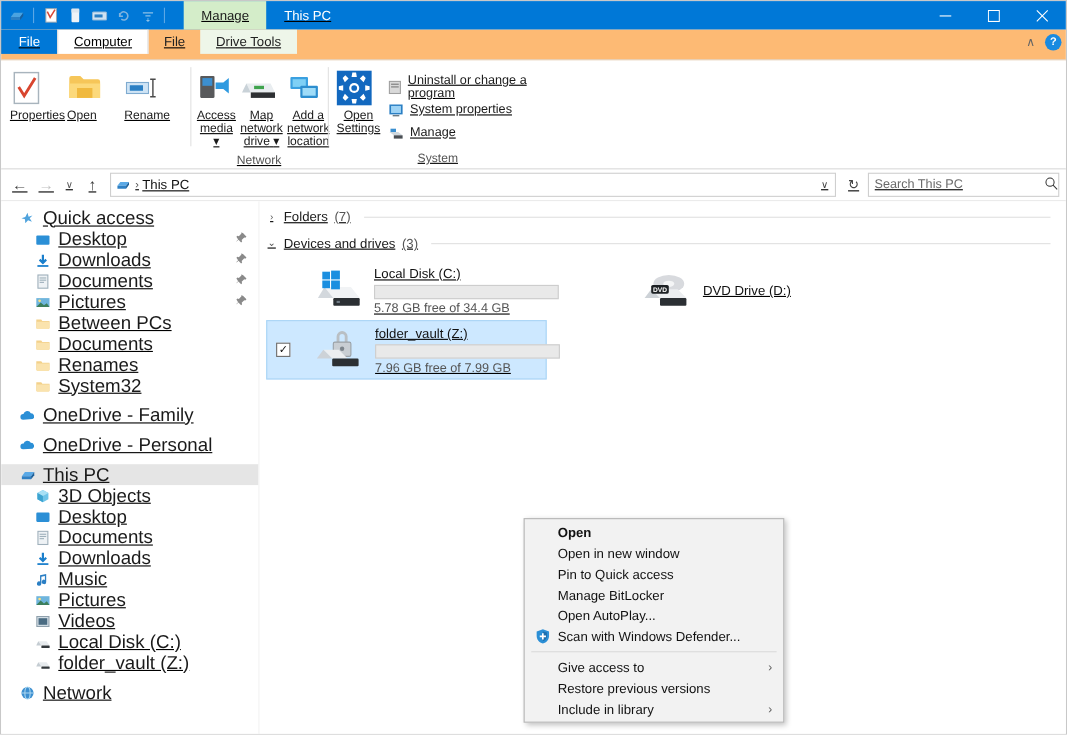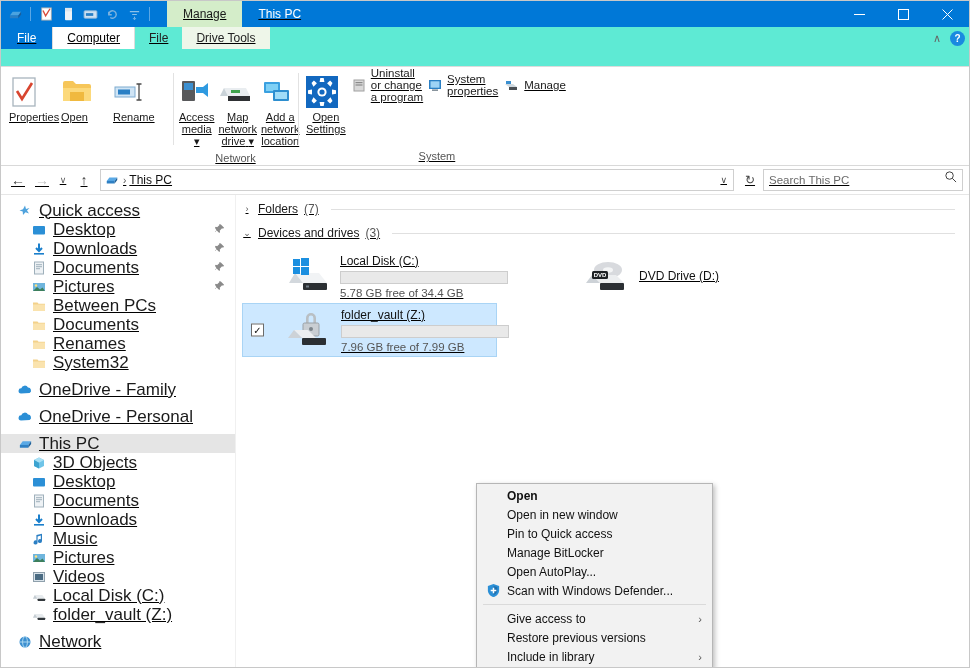--- a/index.html
+++ b/index.html
@@ -47,22 +47,22 @@
 
   .win-controls { position: absolute; right: 0; top: 0; display: flex; height: 26px; }
   .win-btn {
     width: 44px; height: 26px;
     display: flex; align-items: center; justify-content: center;
     color: #ffffff;
   }
 
   
   .ribbon-tabs {
-    height: 40px;
-    background: #5eead4;
+    height: 28px;
+    background: #fdba74;
     display: flex;
     align-items: stretch;
     border-bottom: 1px solid #dcdcdc;
     position: relative;
   }
   .rtab {
     padding: 0 14px;
     display: flex; align-items: center;
     font-size: 12px; color: #222;
     height: 22px;
@@ -100,21 +100,21 @@
   .big-btn {
     width: 52px;
     display: flex; flex-direction: column; align-items: flex-start;
     padding: 3px 2px;
     text-align: center;
   }
   .big-btn .ic { height: 34px; display: flex; align-items: center; justify-content: center; }
   .big-btn .lbl { font-size: 11px; line-height: 12px; color: #1a1a1a; margin-top: 2px; }
   .big-btn.wide { width: 62px; }
 
-  .small-list { display: flex; justify-content: center; padding: 4px 4px 0 4px; gap: 3px; }
+  .small-list { display: flex; flex-direction: column; justify-content: center; padding: 4px 4px 0 4px; gap: 3px; }
   .small-btn { display: flex; align-items: center; gap: 5px; font-size: 11.5px; color: #1a1a1a; height: 18px; }
   .small-btn .sic { width: 16px; height: 16px; display:flex; align-items:center; justify-content:center; }
 
   
   .addressbar {
     height: 29px;
     background: #ffffff;
     display: flex; align-items: center;
     padding: 0 6px;
     gap: 2px;
@@ -136,23 +136,23 @@
     margin: 0 3px;
     gap: 3px;
   }
   .crumb-icon { width: 16px; height: 16px; display:flex; align-items:center; justify-content:center; }
   .crumb-sep { color: #555; font-size: 10px; }
   .crumb-text { font-size: 12px; color: #111; }
   .crumb-right { margin-left: auto; display: flex; align-items: center; gap: 7px; padding-right: 3px; }
   .crumb-chev { font-size: 9px; color: #444; }
   .refresh-ic { color: #444; font-size: 12px; }
   .search-box {
-    width: 200px; height: 22px;
+    width: 174px; height: 22px;
     border: 1px solid #cfcfcf; background: #fff;
-    display: flex; 
+    display: flex; align-items: center;
     padding: 0 5px;
   }
   .search-box input {
     flex: 1; border: none; outline: none;
     font-size: 11.5px; font-family: "Liberation Sans", sans-serif;
     color: #111; background: transparent;
   }
   .search-box input::placeholder { color: #6a6a6a; }
 
   

